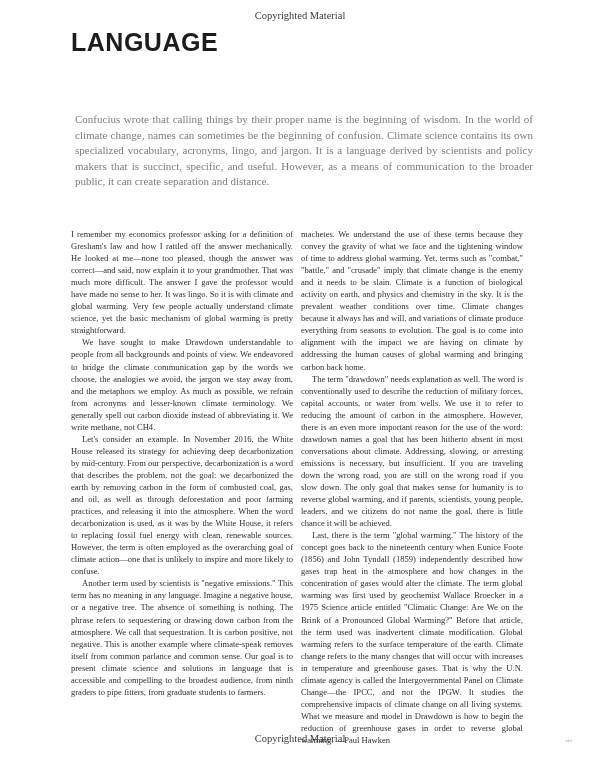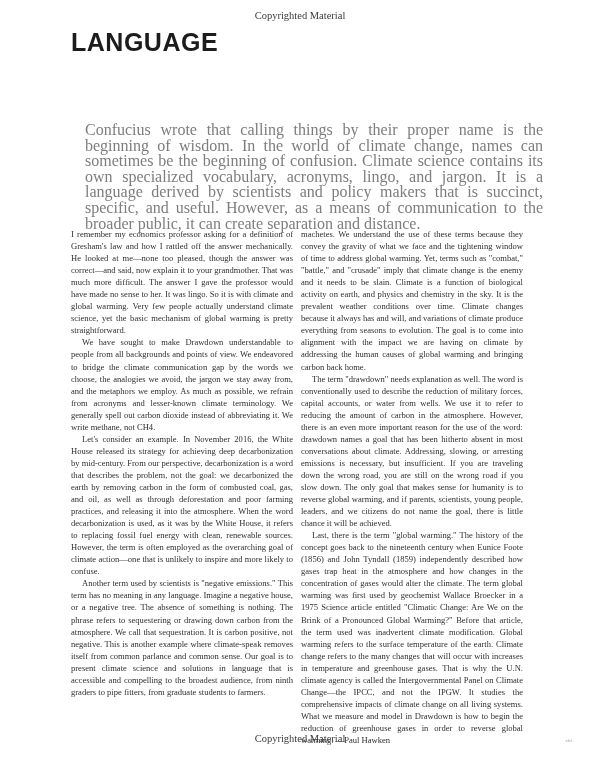--- a/index.html
+++ b/index.html
@@ -34,22 +34,22 @@
     font-weight: 700;
     font-size: 25px;
     letter-spacing: 0.5px;
     color: #1c1c1c;
   }
   .intro {
     position: absolute;
     left: 71px;
     top: 108px;
     width: 458px;
-    margin: 14px;
-    font-size: 16px;
+    margin: 4px;
+    font-size: 11px;
     line-height: 15.6px;
     text-align: justify;
     color: #7d7d7d;
   }
   .columns {
     position: absolute;
     left: 71px;
     top: 228px;
     width: 458px;
     display: flex;

